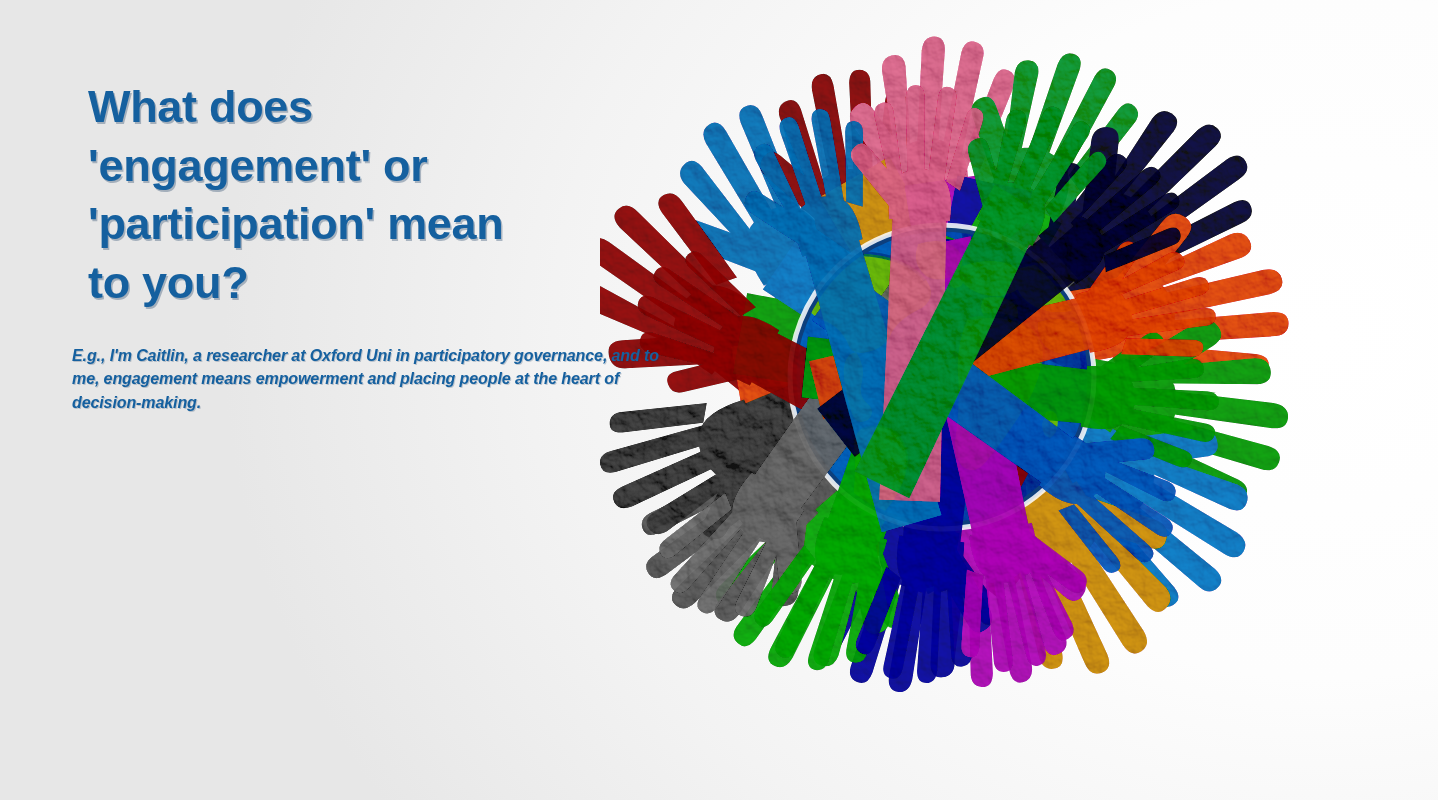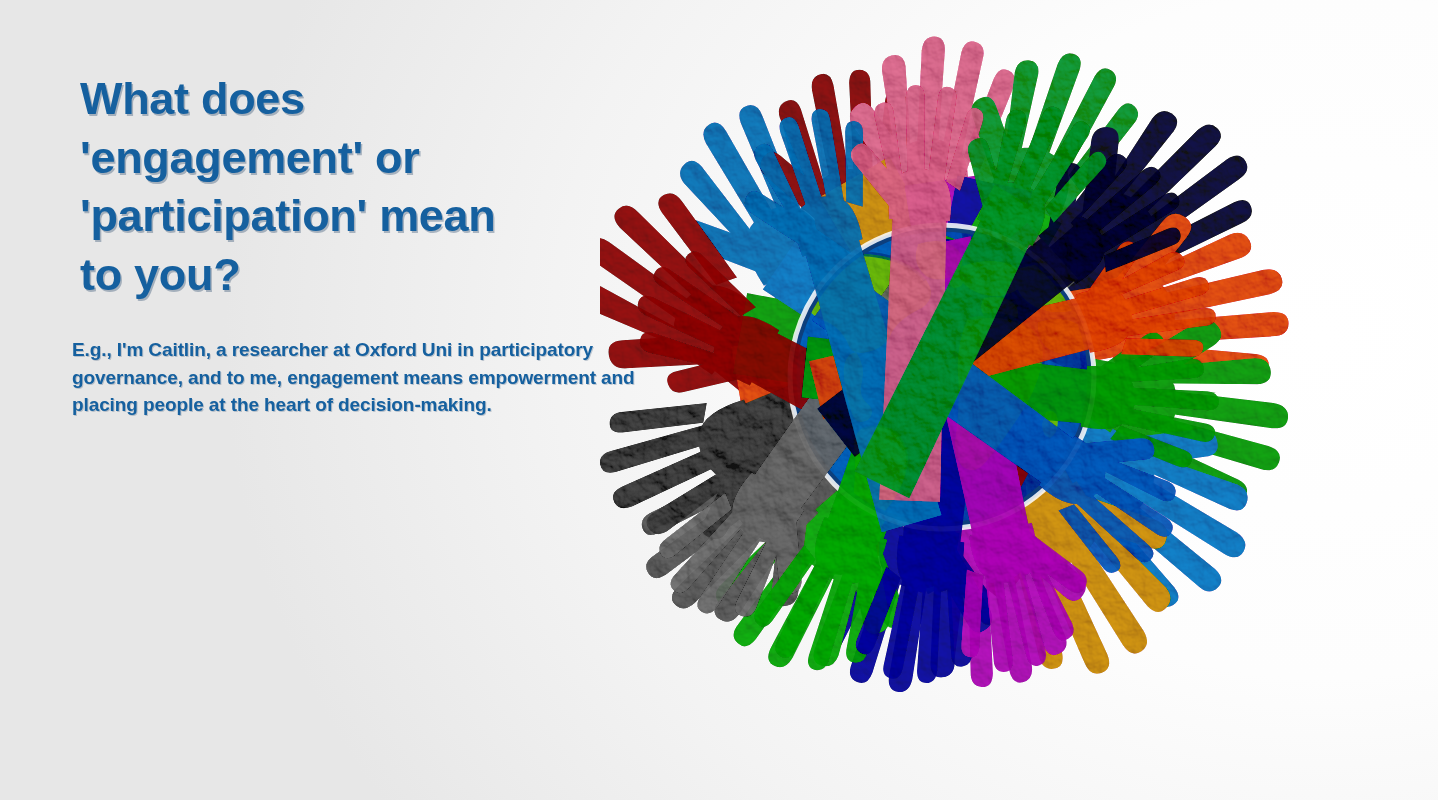--- a/index.html
+++ b/index.html
@@ -28,30 +28,31 @@
     width: 600px;
     z-index: 40;
   }
   .heading {
     font-size: 45px;
     font-weight: bold;
     line-height: 1.30;
     color: #15609f;
     letter-spacing: -0.3px;
     text-shadow: 1.5px 1.5px 0.5px rgba(10,45,85,0.30);
-    margin: 8px;
+    margin: 16px;
     white-space: pre-line;
   }
   .heading.second {
     margin-top: 40px;
   }
   .example {
     margin-top: 32px;
-    font-size: 19px;
+    font-size: 16px;
     font-weight: bold;
+    font-style: italic;
     line-height: 1.46;
     color: #15609f;
     letter-spacing: -0.1px;
     text-shadow: 1px 1px 0.5px rgba(10,45,85,0.22);
     white-space: pre-line;
     max-width: 600px;
   }
 
   
   #artwork {

